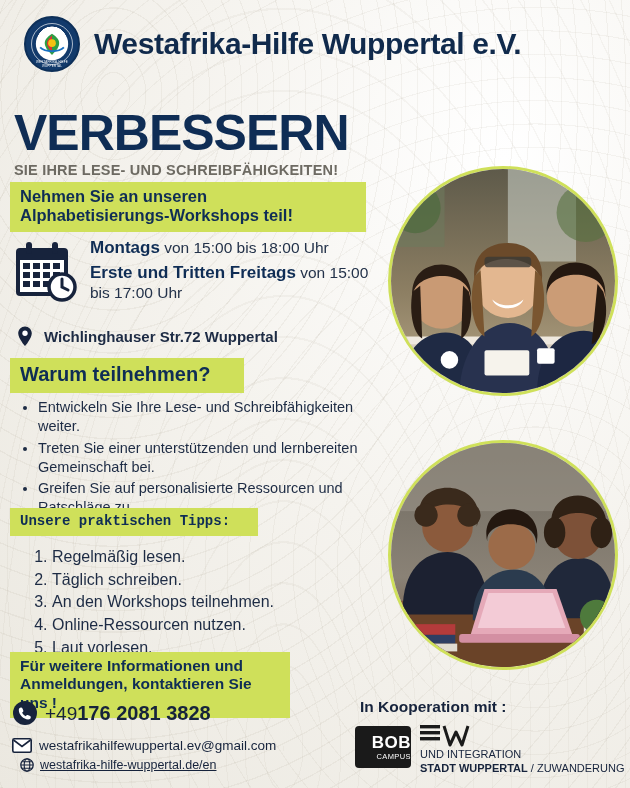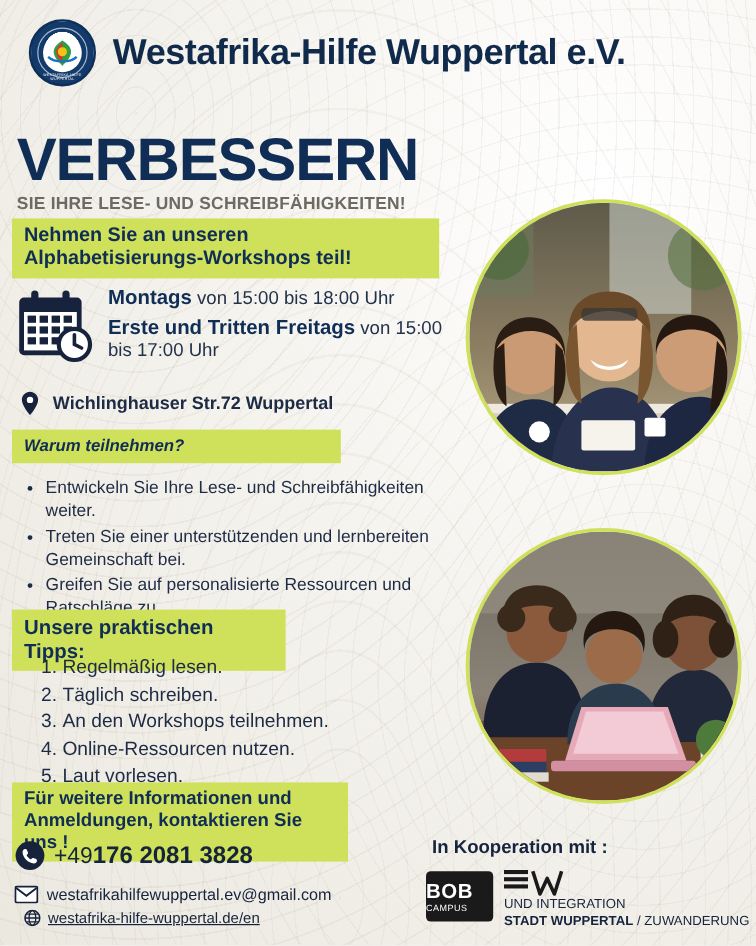--- a/index.html
+++ b/index.html
@@ -79,30 +79,30 @@
   .sched-text { font-size: 15.5px; color: #23324a; line-height: 1.28; }
   .sched-text b { color: #0f2d55; font-size: 17px; }
 
   .address {
     position: absolute; top: 325px; left: 14px;
     display: flex; align-items: center; gap: 8px;
     font-size: 15px; font-weight: bold; color: #1d2b44;
   }
   .pin { width: 22px; height: 22px; flex: none; }
 
-  .band-2 { top: 358px; left: 10px; width: 274px; font-size: 14px; font-style: italic; }
+  .band-2 { top: 358px; left: 10px; width: 234px; font-size: 20px; }
 
   .bullets {
     position: absolute; top: 398px; left: 22px; width: 372px;
     font-size: 14.5px; color: #1d2b44; line-height: 1.3;
   }
   .bullets li { margin-bottom: 3px; }
   .bullets ul { padding-left: 16px; }
 
-  .band-3 { top: 508px; left: 10px; width: 228px; font-size: 17px; }
+  .band-3 { top: 508px; left: 10px; width: 248px; font-size: 14px; font-family: Liberation Mono, monospace; }
 
   .numbered {
     position: absolute; top: 546px; left: 30px; width: 370px;
     font-size: 16px; color: #1d2b44; line-height: 1.42;
   }
   .numbered ol { padding-left: 22px; }
 
   .band-4 { top: 652px; left: 10px; width: 280px; font-size: 15.5px; }
 
   
@@ -138,21 +138,21 @@
 
   
   .coop-title {
     position: absolute; top: 698px; left: 360px;
     font-size: 15.5px; font-weight: bold; color: #16233c;
   }
   .bob {
     position: absolute; top: 726px; left: 355px;
     width: 56px; height: 42px; background: #1a1a1a; border-radius: 4px;
     color: #fff; display: flex; flex-direction: column;
-    align-items: flex-start; justify-content: center; line-height: 1;
+    align-items: flex-end; justify-content: center; line-height: 1;
   }
   .bob .b1 { font-size: 17px; font-weight: bold; letter-spacing: .5px; }
   .bob .b2 { font-size: 7.5px; letter-spacing: .4px; margin-top: 2px; }
   .swlogo { position: absolute; top: 724px; left: 420px; width: 52px; height: 24px; }
   .sw-text {
     position: absolute; top: 748px; left: 420px;
     font-size: 11px; color: #16233c; line-height: 1.25;
   }
   .sw-text b { font-weight: bold; }
   .sw-text span { font-weight: normal; }

